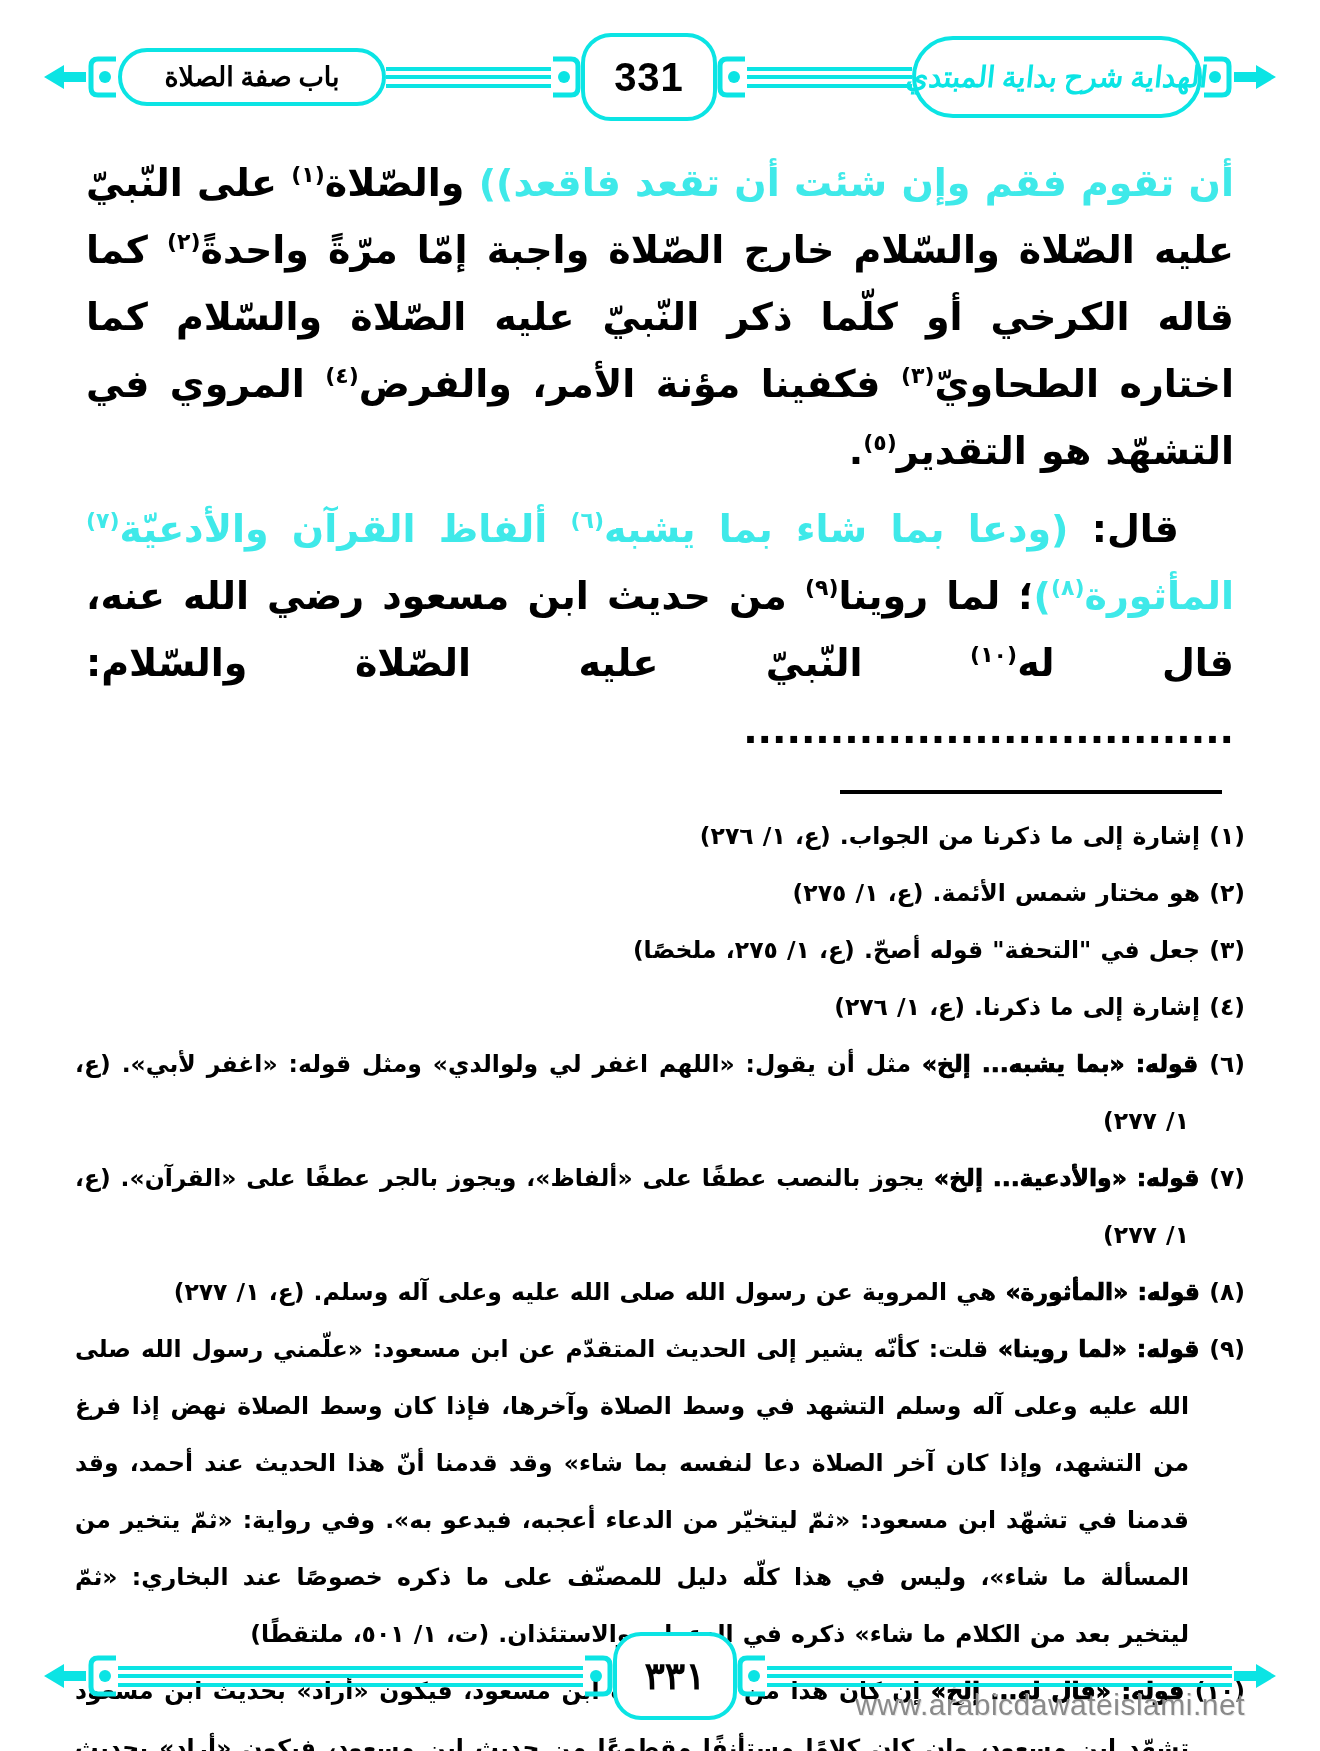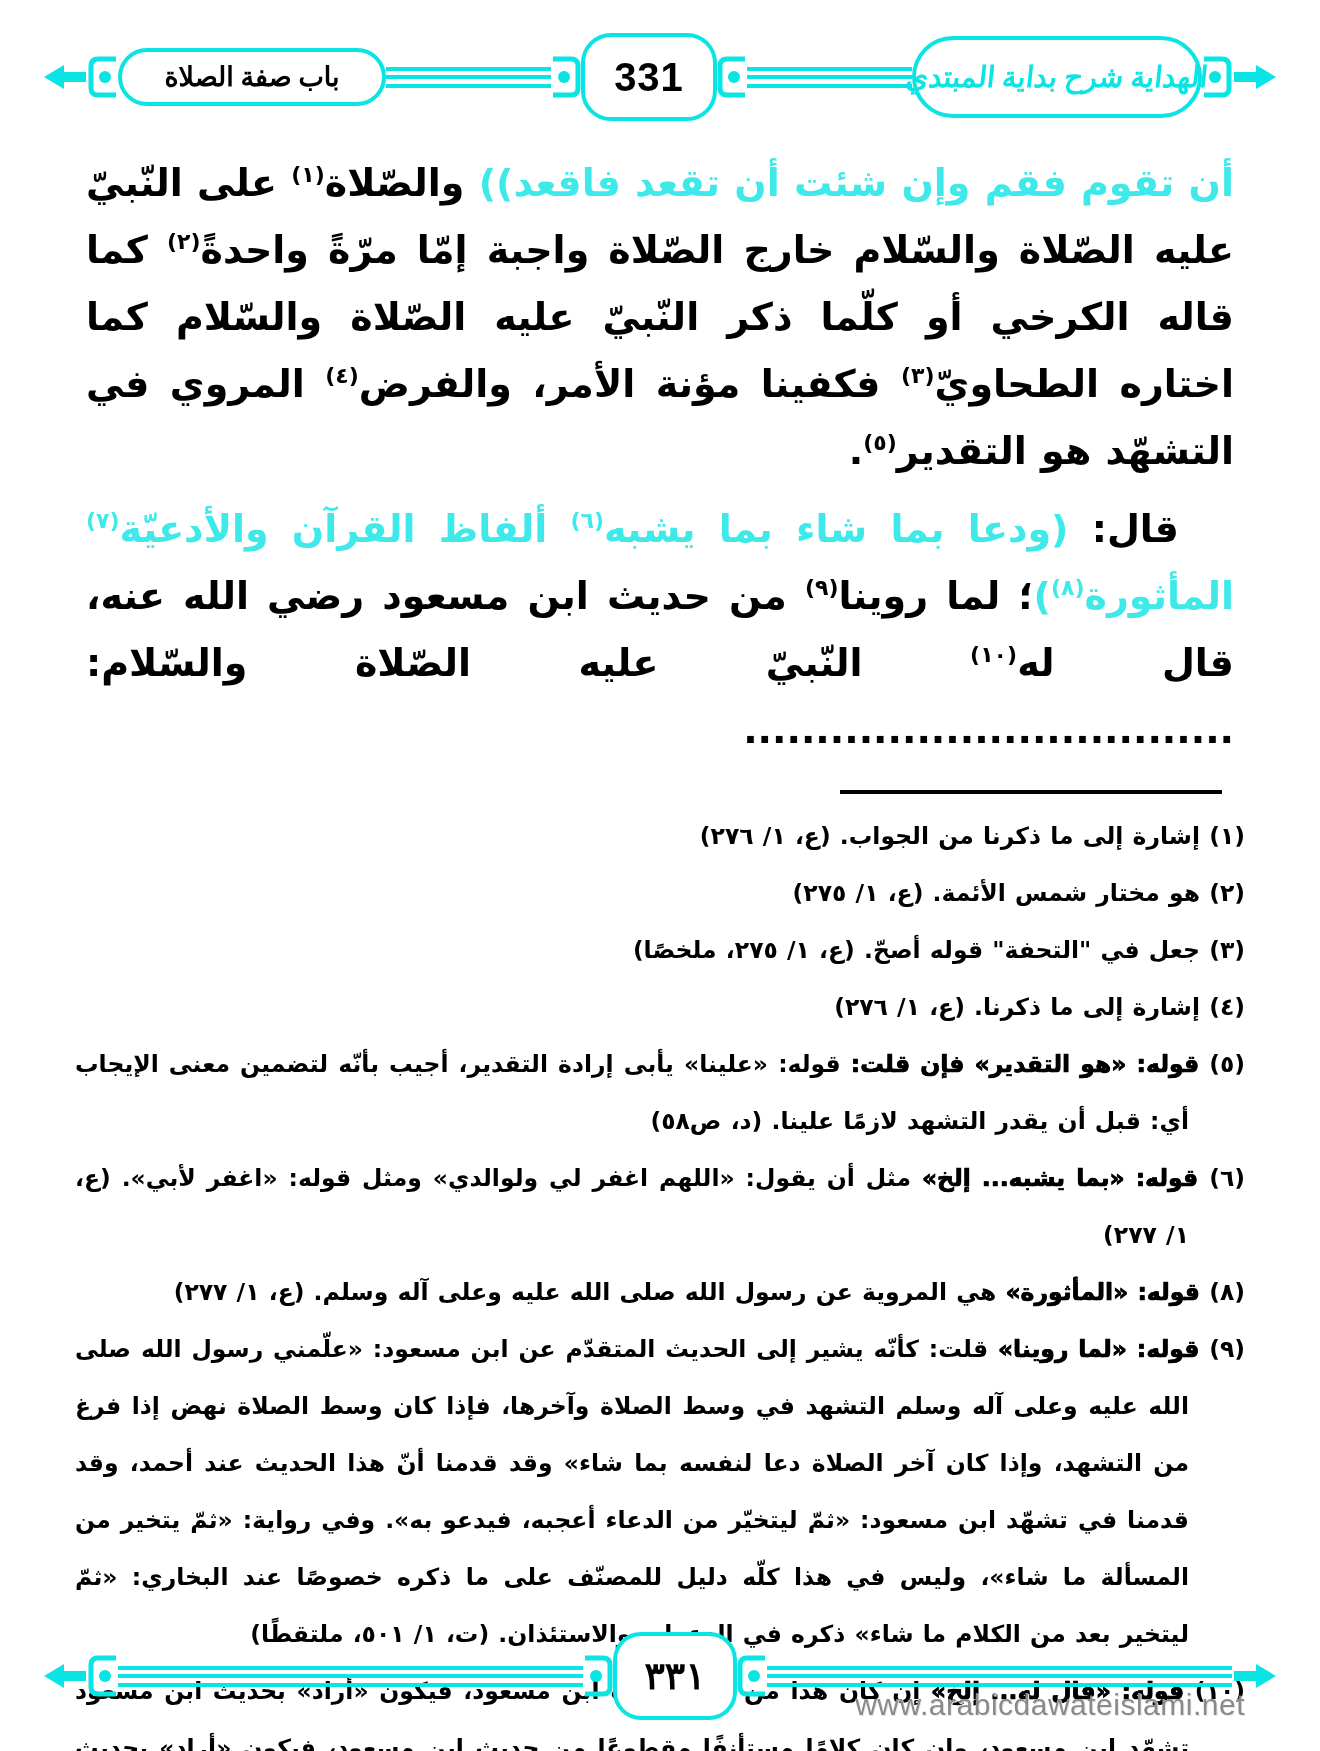--- a/index.html
+++ b/index.html
@@ -116,22 +116,22 @@
     <p class="matn indent"><span>قال: </span><span class="accent">(ودعا بما شاء بما يشبه</span><span class="sup accent">(٦)</span><span class="accent"> ألفاظ القرآن والأدعيّة</span><span class="sup accent">(٧)</span><span class="accent"> المأثورة</span><span class="sup accent">(٨)</span><span class="accent">)</span><span>؛ لما روينا</span><span class="sup">(٩)</span><span> من حديث ابن مسعود رضي الله عنه، قال له</span><span class="sup">(١٠)</span><span> النّبيّ عليه الصّلاة والسّلام: </span><span>..................................</span></p>
   </main>
 
   <div class="fn-rule"></div>
 
   <section class="footnotes">
     <p class="footnote"><span>(١) إشارة إلى ما ذكرنا من الجواب. (ع، ١/ ٢٧٦)</span></p>
     <p class="footnote"><span>(٢) هو مختار شمس الأئمة. (ع، ١/ ٢٧٥)</span></p>
     <p class="footnote"><span>(٣) جعل في "التحفة" قوله أصحّ. (ع، ١/ ٢٧٥، ملخصًا)</span></p>
     <p class="footnote"><span>(٤) إشارة إلى ما ذكرنا. (ع، ١/ ٢٧٦)</span></p>
-    <p class="footnote"><span>(٥) </span><span class="lemma">قوله: «هو التقدير» فإن قلت:</span><span> قوله: «علينا» يأبى إرادة التقدير، أجيب بأنّه لتضمين معنى الإيجاب أي: قبل أن يقدر التشهد لازمًا علينا. (د، ص٥٨)</span></p>
     <p class="footnote"><span>(٦) </span><span class="lemma">قوله: «بما يشبه... إلخ»</span><span> مثل أن يقول: «اللهم اغفر لي ولوالدي» ومثل قوله: «اغفر لأبي». (ع، ١/ ٢٧٧)</span></p>
+    <p class="footnote"><span>(٧) </span><span class="lemma">قوله: «والأدعية... إلخ»</span><span> يجوز بالنصب عطفًا على «ألفاظ»، ويجوز بالجر عطفًا على «القرآن». (ع، ١/ ٢٧٧)</span></p>
     <p class="footnote"><span>(٨) </span><span class="lemma">قوله: «المأثورة»</span><span> هي المروية عن رسول الله صلى الله عليه وعلى آله وسلم. (ع، ١/ ٢٧٧)</span></p>
     <p class="footnote"><span>(٩) </span><span class="lemma">قوله: «لما روينا»</span><span> قلت: كأنّه يشير إلى الحديث المتقدّم عن ابن مسعود: «علّمني رسول الله صلى الله عليه وعلى آله وسلم التشهد في وسط الصلاة وآخرها، فإذا كان وسط الصلاة نهض إذا فرغ من التشهد، وإذا كان آخر الصلاة دعا لنفسه بما شاء» وقد قدمنا أنّ هذا الحديث عند أحمد، وقد قدمنا في تشهّد ابن مسعود: «ثمّ ليتخيّر من الدعاء أعجبه، فيدعو به». وفي رواية: «ثمّ يتخير من المسألة ما شاء»، وليس في هذا كلّه دليل للمصنّف على ما ذكره خصوصًا عند البخاري: «ثمّ ليتخير بعد من الكلام ما شاء» ذكره في الدعوات والاستئذان. (ت، ١/ ٥٠١، ملتقطًا)</span></p>
     <p class="footnote"><span>(١٠) </span><span class="lemma">قوله: «قال له... إلخ»</span><span> إن كان هذا من تتمة حديث ابن مسعود، فيكون «أراد» بحديث ابن مسعود تشهّد ابن مسعود، وإن كان كلامًا مستأنفًا مقطوعًا من حديث ابن مسعود، فيكون «أراد» بحديث ابن مسعود، قوله: «علّمني رسول الله صلى الله عليه وعلى آله وسلم التشهد في وسط الصلاة... إلخ»، وأراد بالآخر حديث التشهد، وهذا يترجح بأنّهما حديثان لكنّ الأول أظهر. (ت، ١/ ٥٠٢)</span></p>
   </section>
 
   <footer class="orn-row page-footer">
     <svg class="finial" width="46" height="36" viewBox="0 0 46 36">
       <path class="orn-fill" d="M2 18 L22 6 L22 13 L44 13 L44 23 L22 23 L22 30 Z"></path>
     </svg>
     <svg class="finial" width="30" height="44" viewBox="0 0 30 44">

